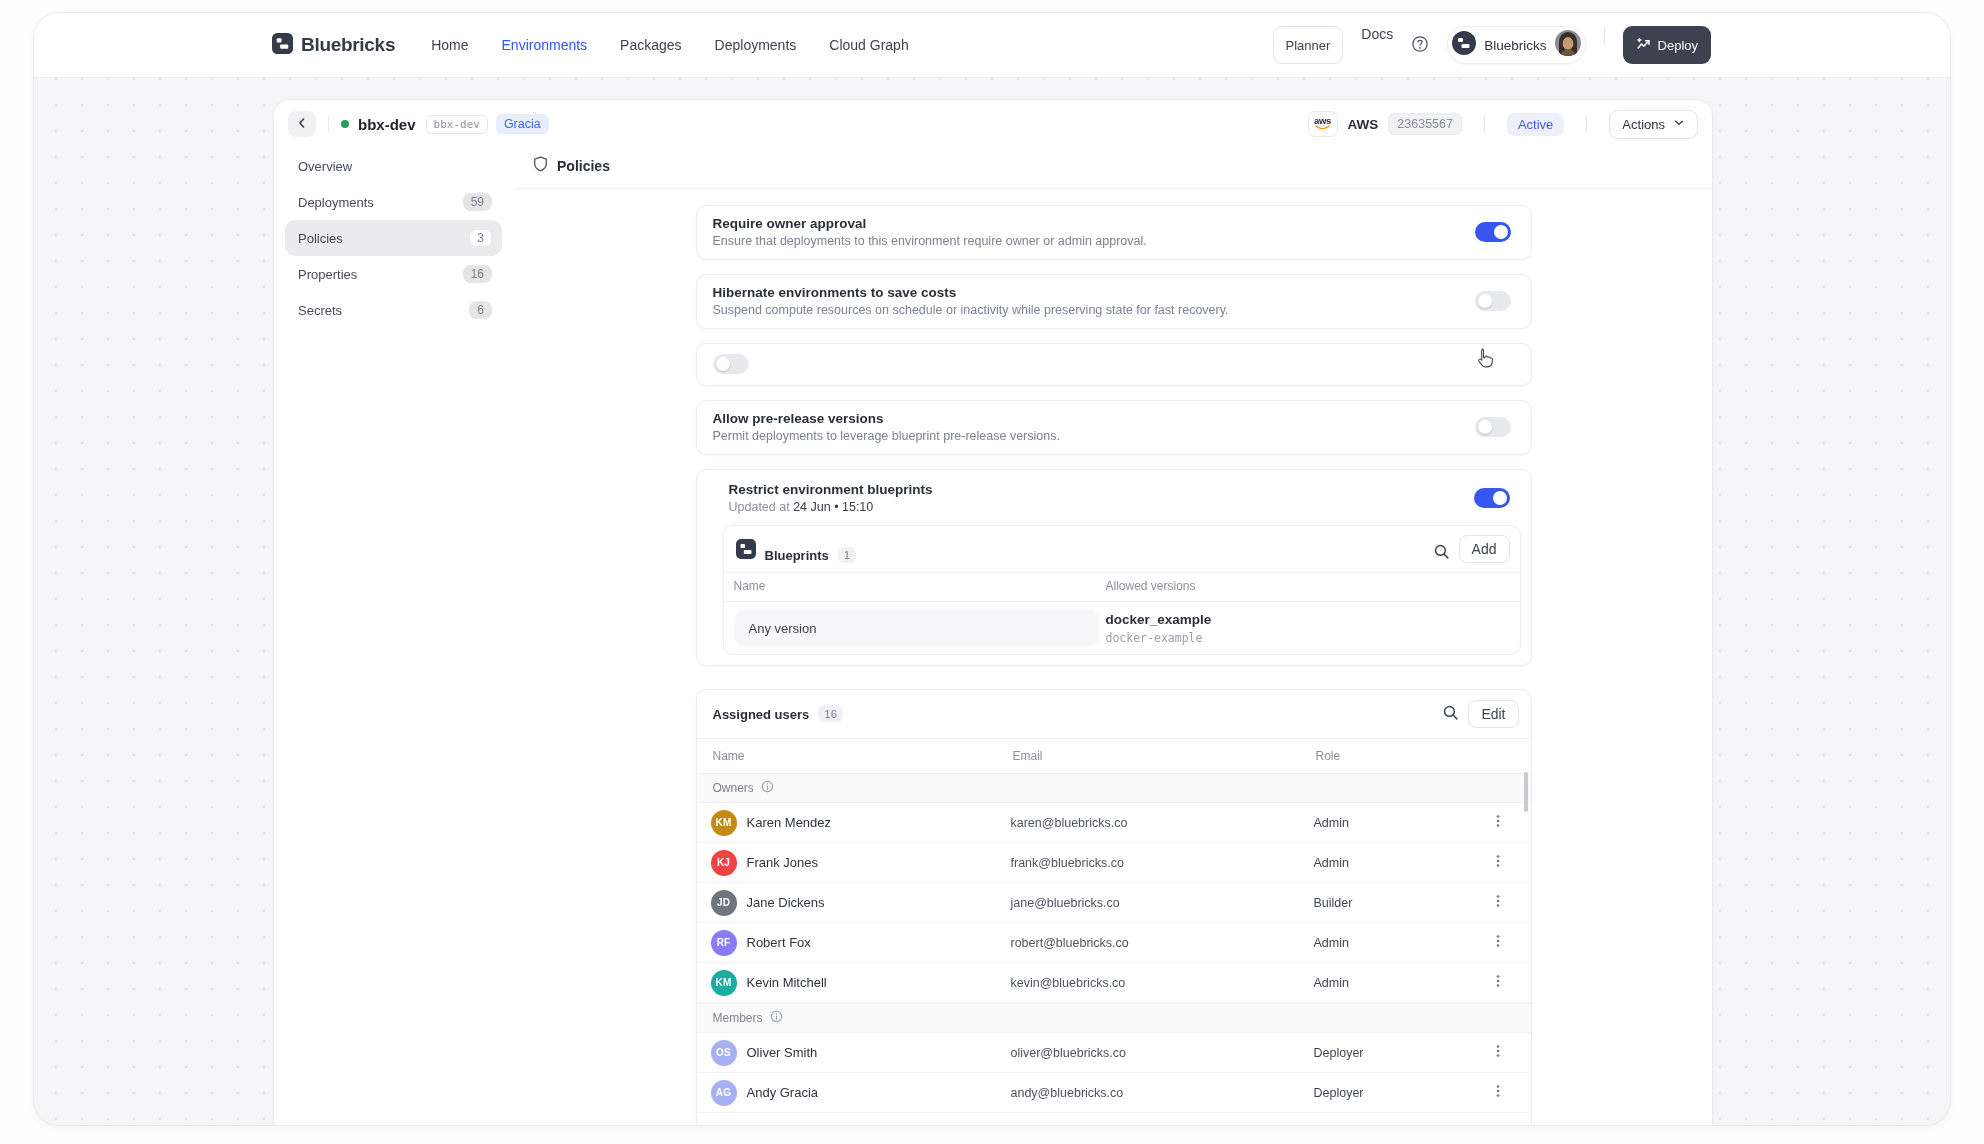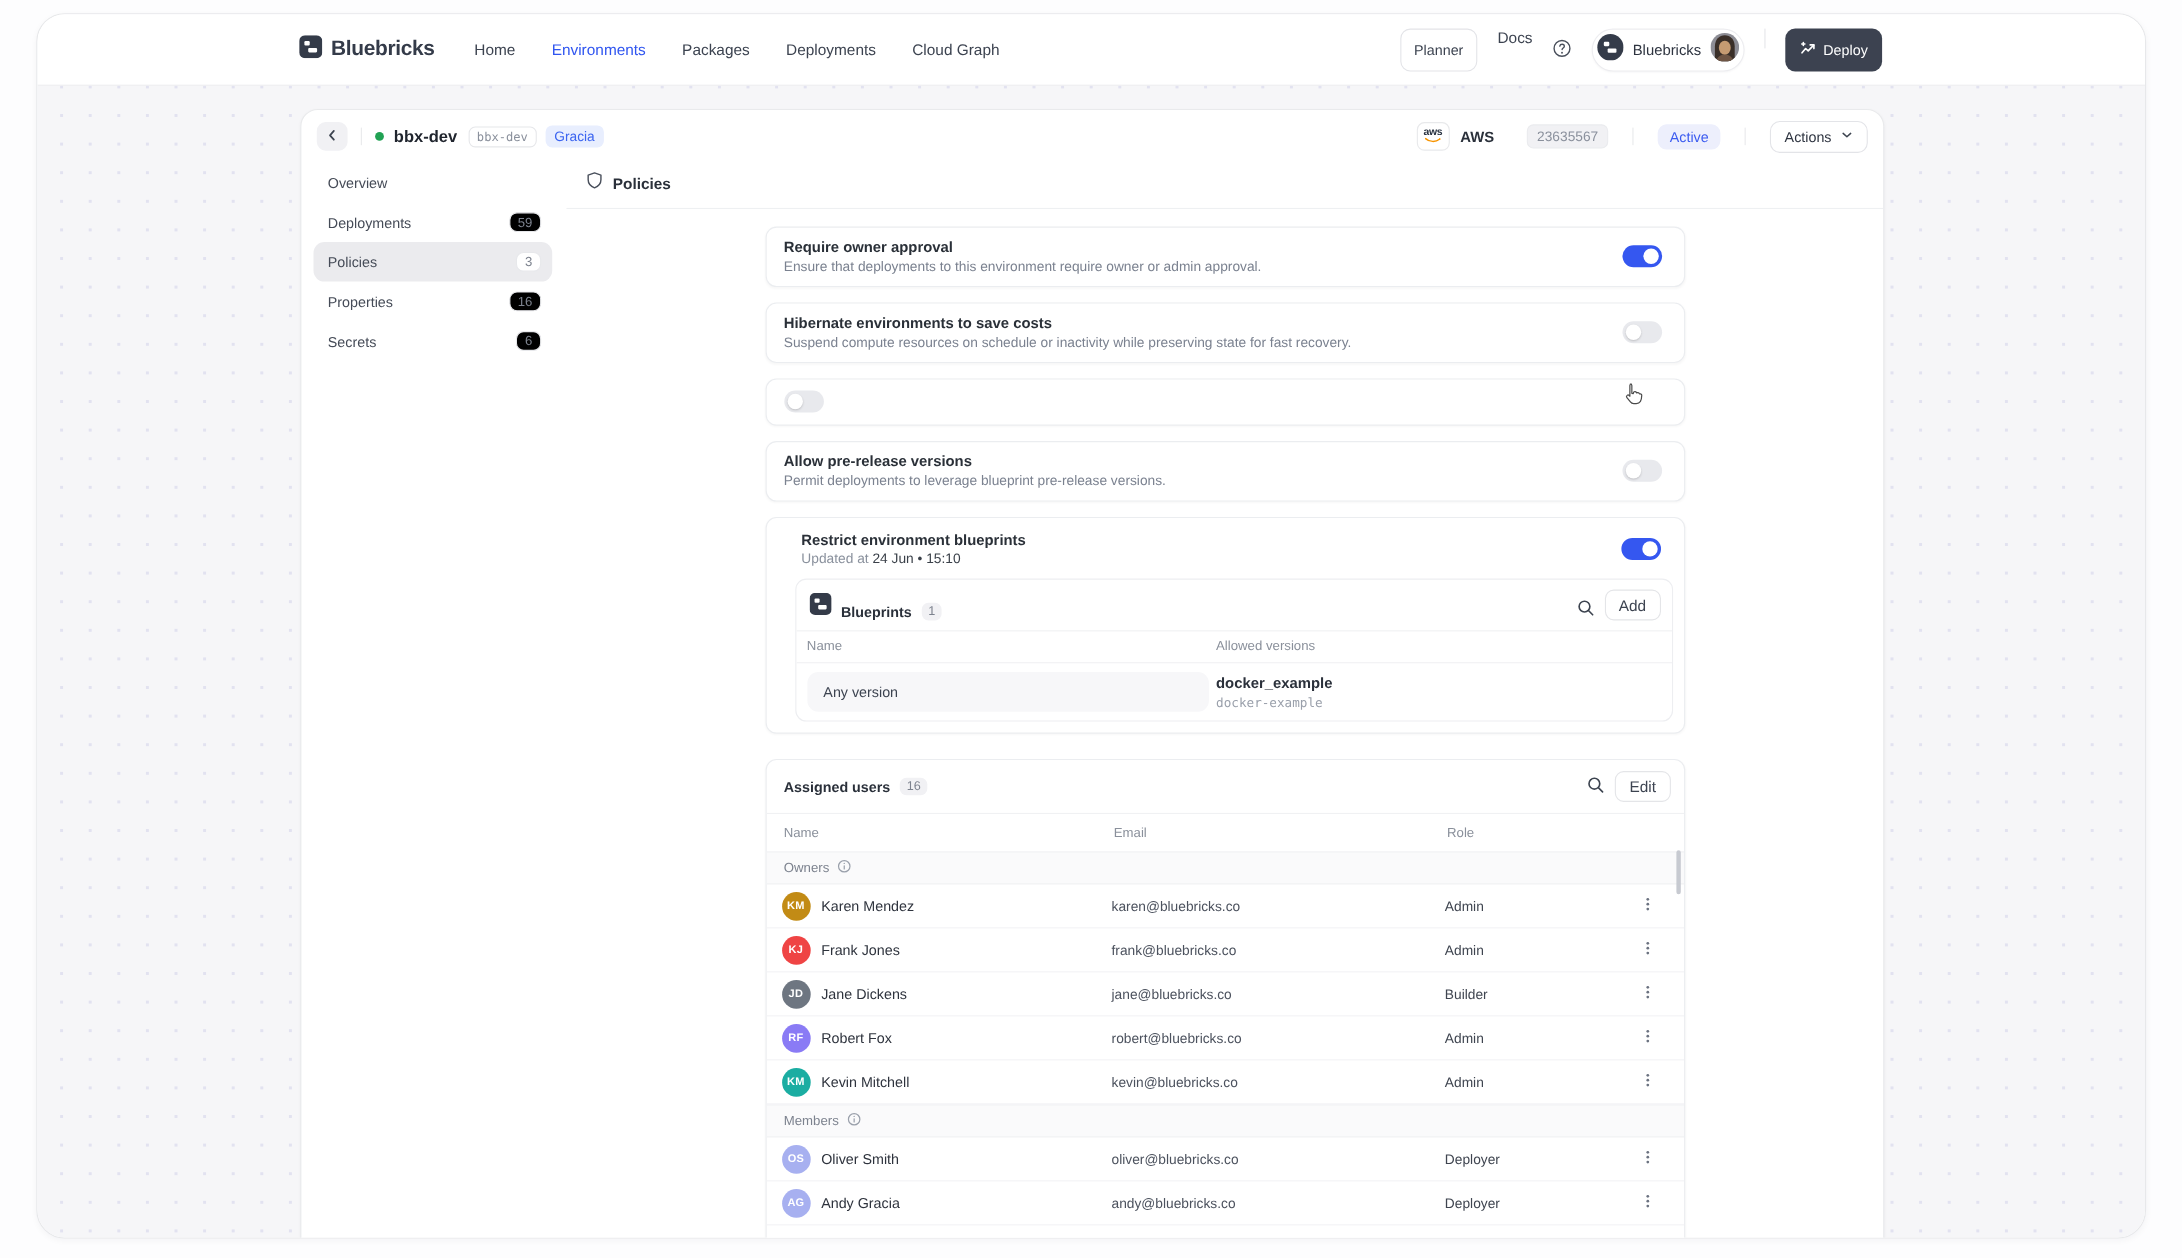--- a/index.html
+++ b/index.html
@@ -80,41 +80,41 @@
   }
   .env-right { margin-left:auto; display:flex; align-items:center; gap:10px; }
   .aws-badge {
     width:30px; height:26px; border:1px solid #e8e9eb; border-radius:7px; background:#fff;
     display:flex; flex-direction:column; align-items:center; justify-content:center; gap:0;
   }
   .aws-word { font-size:9.5px; font-weight:700; color:#252f3e; line-height:8px; letter-spacing:-.3px; }
   .provider-name { font-size:13.5px; font-weight:700; color:#2a303a; }
   .badge-gray {
     font-size:12.5px; color:#8a909c; background:#f1f1f4; border:1px solid #eaebee;
-    border-radius:6px; padding:3px 8px;margin-left:20px;
+    border-radius:6px; padding:3px 8px;
   }
   .status-pill {
     font-size:13px; font-weight:500; color:#3b5bf0; background:#edeffc;
     border-radius:8px; padding:4px 11px;
   }
   .actions-btn {
     display:inline-flex; align-items:center; gap:8px; background:#fff;
     border:1px solid #e3e4e8; border-radius:9px; padding:6px 12px;
     font-size:13px; color:#2e3440; cursor:pointer;
   }
   
   .card-body { display:flex; margin-top:8px; }
   .sidebar { width:241px; padding:2px 13px 0 11px; flex-shrink:0; }
   .side-item {
     height:36px; display:flex; align-items:center; justify-content:space-between;
     padding:0 10px 0 13px; border-radius:10px; font-size:13px; color:#454b57; cursor:pointer;
   }
   .side-item.active { background:#ebebee; }
   .side-count {
-    font-size:12px; color:#7c828e; background:#000000; border:1px solid #e7e8eb;
+    font-size:12px; color:#7c828e; background:#e5e5e5; border:1px solid #e7e8eb;
     border-radius:7px; padding:1px 7px;
   }
   .side-item.active .side-count { background:#fff; }
   .content-col { flex:1; padding-top:2px; }
   .section-title-row { display:flex; align-items:center; gap:9px; padding:8px 0 12px 18px; }
   .section-title { font-size:14px; font-weight:600; color:#2a303a; }
   .section-divider { height:1px; background:#eef0f2; }
   .cards { width:836px; margin:16px auto 0; }
   
   .policy-card {

